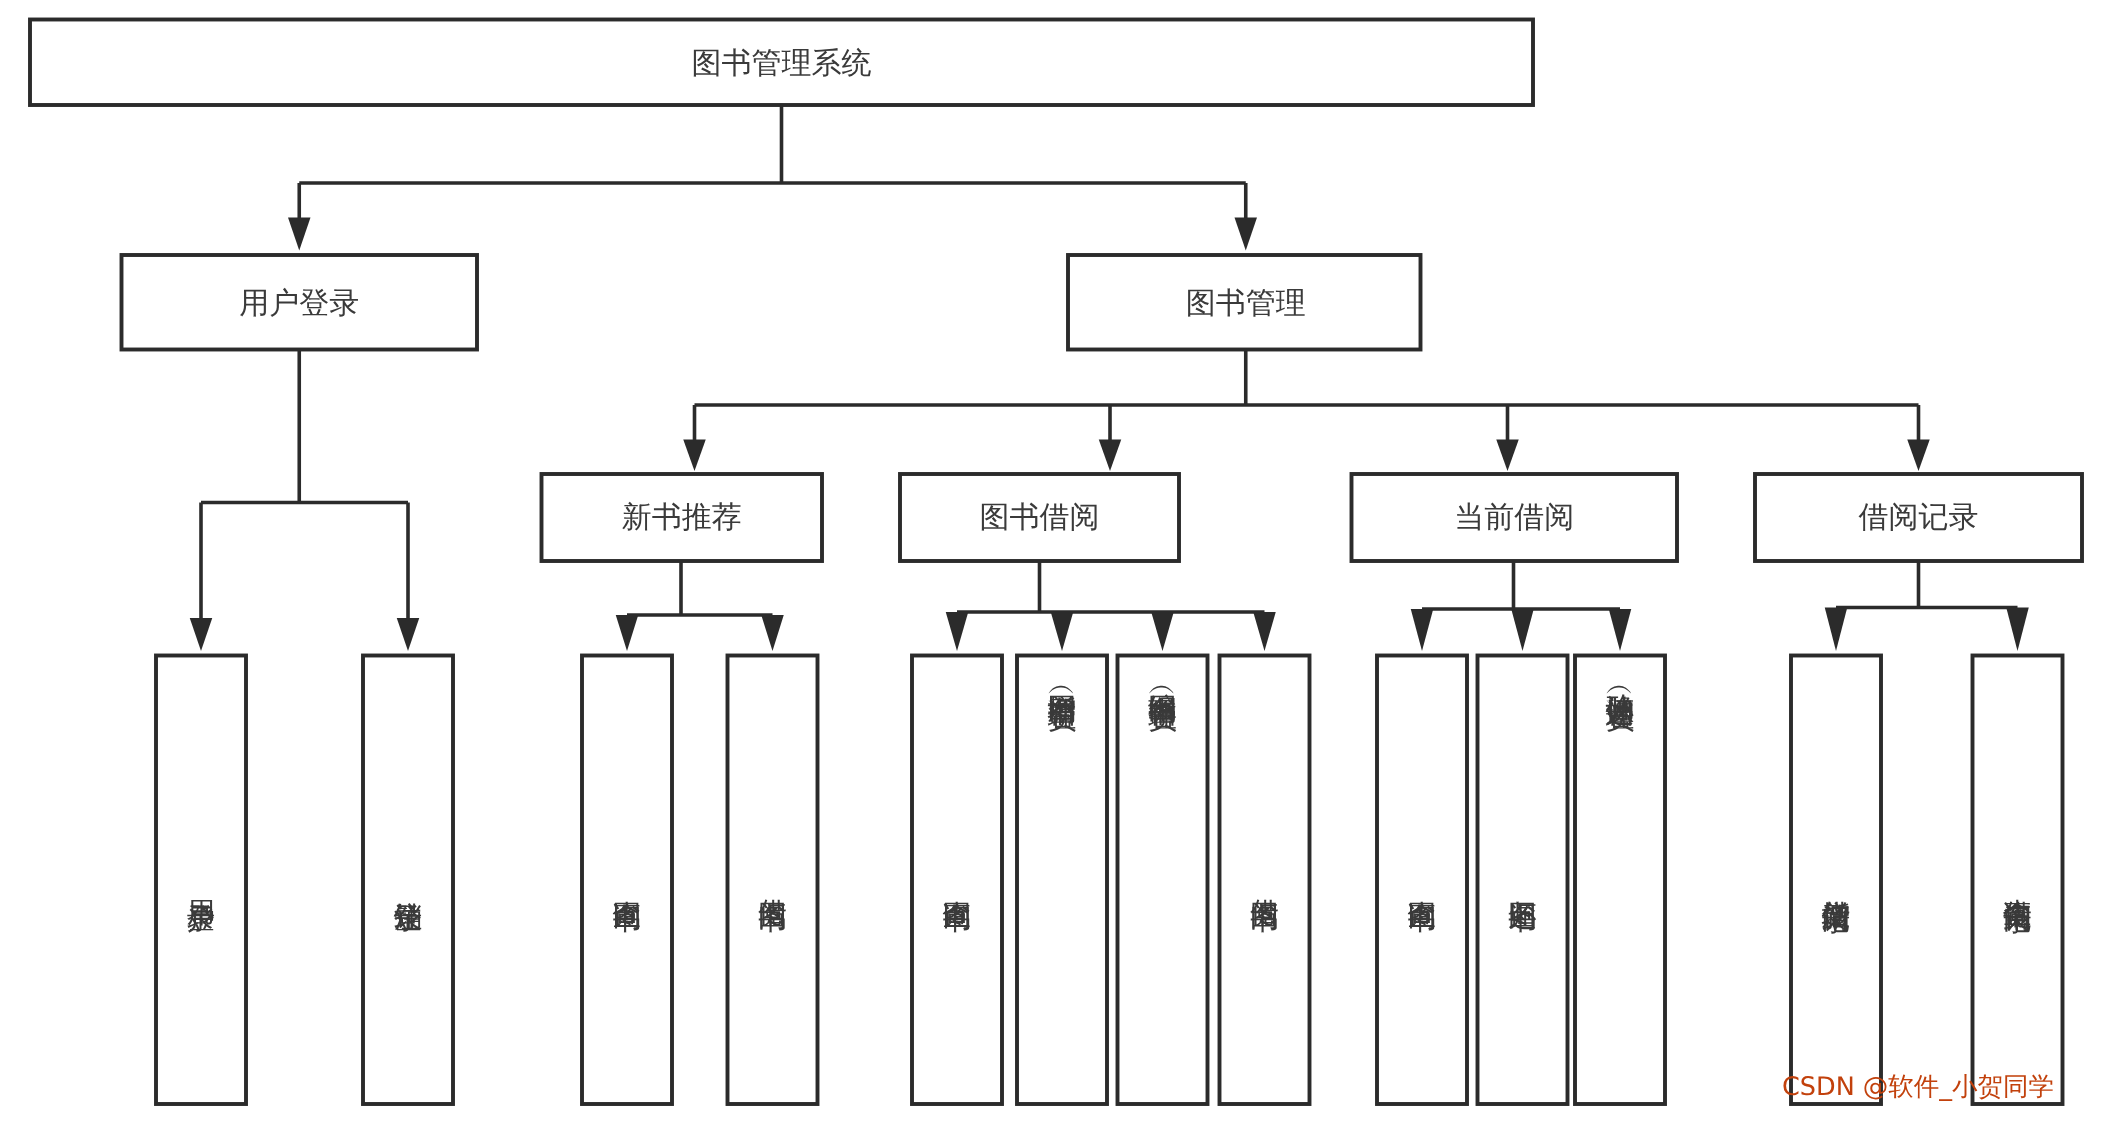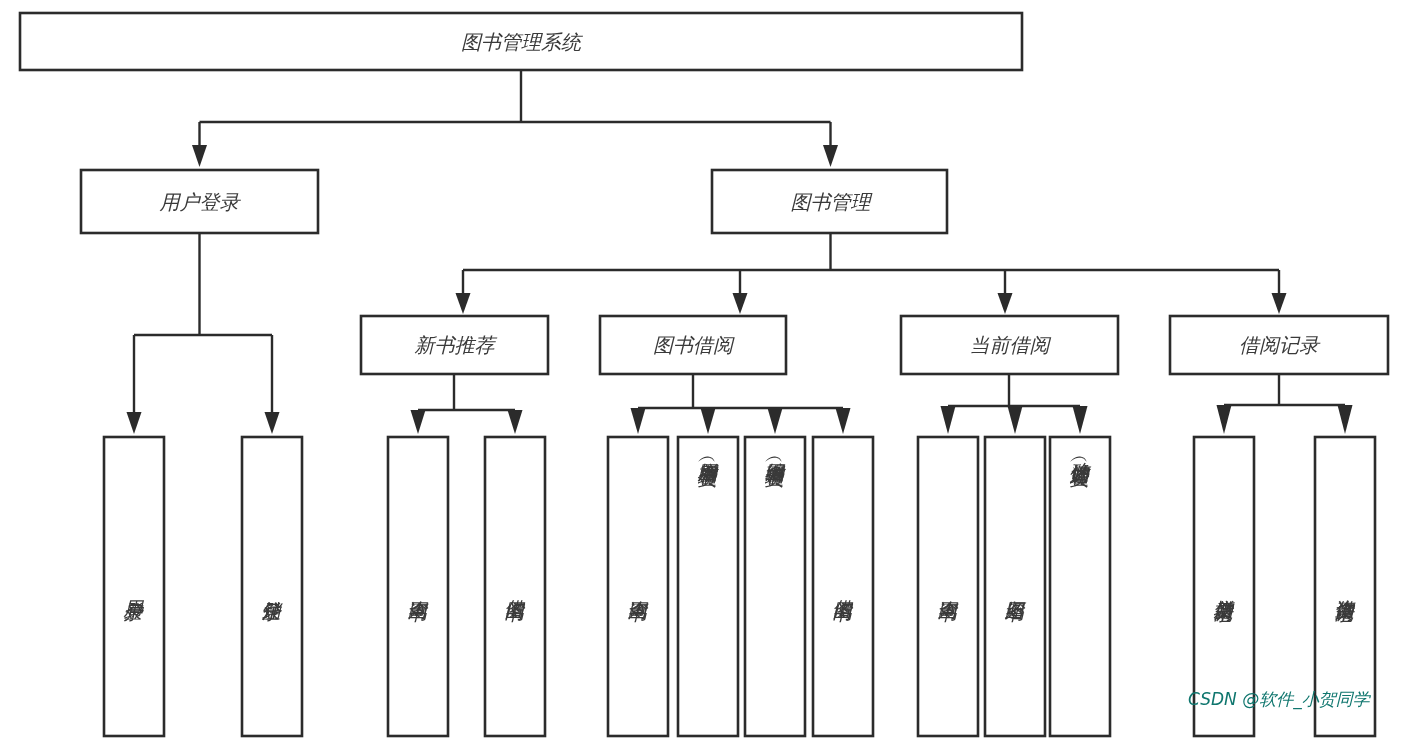--- a/index.html
+++ b/index.html
@@ -11,21 +11,20 @@
     width: 1405px;
     height: 747px;
     overflow: hidden;
     font-family: "DejaVu Sans", "Liberation Sans", sans-serif;
   }
   #diagram-root {
     position: relative;
     width: 1405px;
     height: 747px;
     background: #ffffff;
-    font-style: italic;
   }
   svg.tree-svg {
     position: absolute;
     left: 0;
     top: 0;
     width: 1405px;
     height: 747px;
   }
   .node-box {
     fill: #ffffff;
@@ -65,24 +64,24 @@
     line-height: 1.06;
     letter-spacing: 1px;
     color: #3a3a3a;
     white-space: nowrap;
     text-align: center;
   }
   .watermark {
     position: absolute;
     font-family: "DejaVu Sans", "Liberation Sans", sans-serif;
     font-size: 17px;
-    color: #0f766e;
+    color: #c2410c;
     white-space: nowrap;
     left: 1188px;
-    top: 688px;
+    top: 713px;
   }
 </style>
 </head>
 <body>
 
 <div id="diagram-root">
 
   <svg class="tree-svg" viewBox="0 0 1405 747">
 
     <defs></defs>

